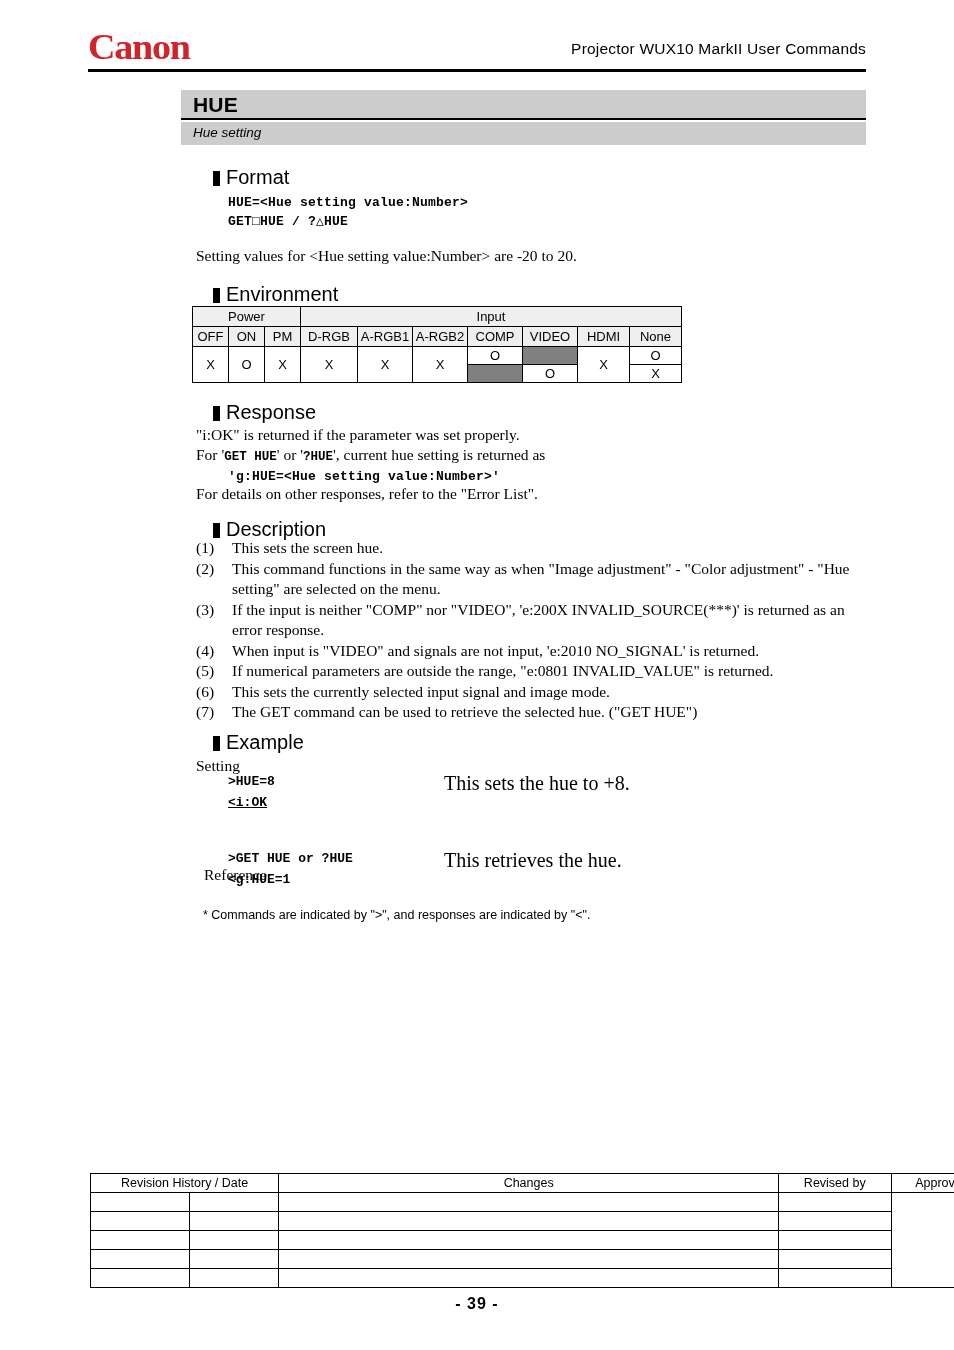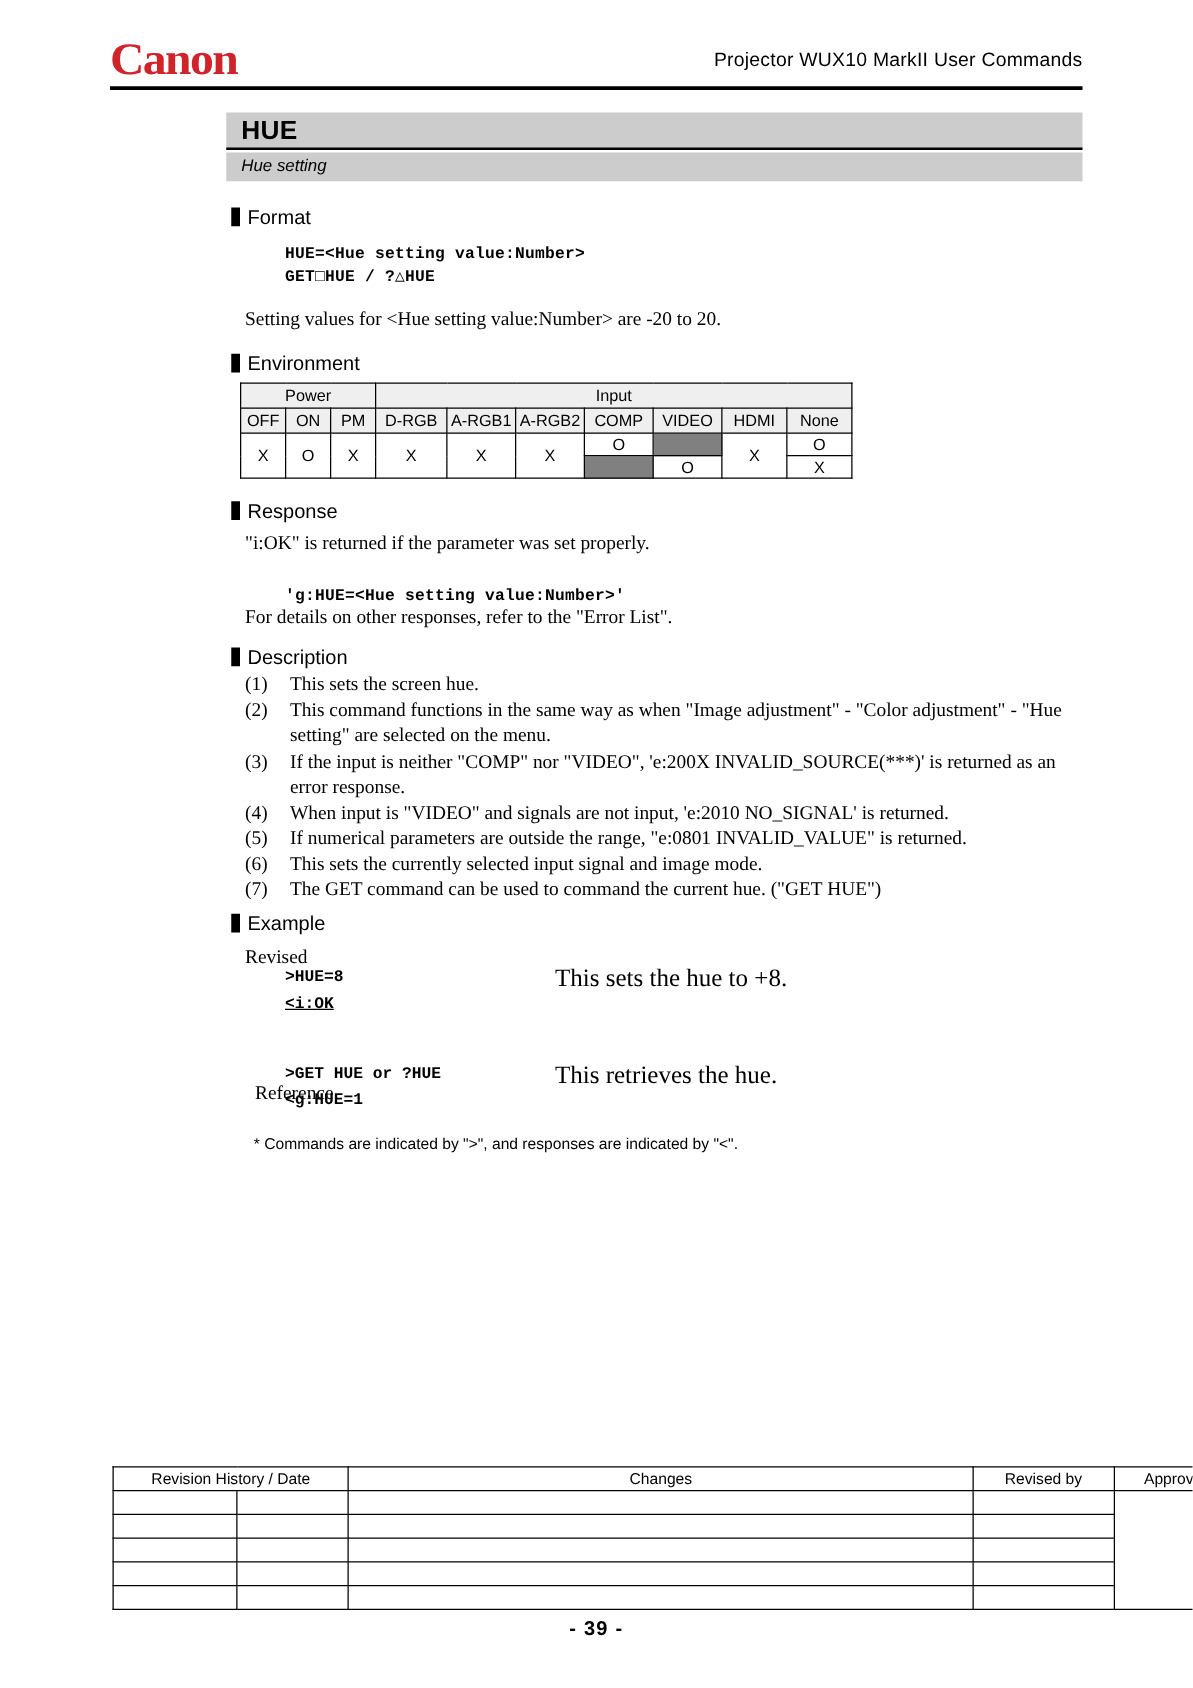--- a/index.html
+++ b/index.html
@@ -69,22 +69,23 @@
   .sub-band .t {
     position: absolute; left: 12px; top: 3px;
     font-family: "Liberation Sans", "DejaVu Sans", sans-serif;
     font-size: 13.5px;
   }
 
   
   .sec {
     position: absolute;
     font-family: "Liberation Sans", "DejaVu Sans", sans-serif;
-    font-size: 16px;
-    white-space: nowrap;
+    font-size: 20px;
+    white-space: nowrap;
+    margin-left: 28px;
   }
   .sec .bar {
     display: inline-block;
     width: 7px; height: 15px;
     background: #000;
     vertical-align: -2px;
     margin-right: 6px;
   }
 
   
@@ -265,20 +266,23 @@
       <td class="v">O</td>
       <td class="v">X</td>
     </tr>
   </tbody>
     </table>
 
   <div class="sec" style="left:185px; top:401px;">
     <span class="bar"></span><span>Response</span>
   </div>
   <div class="txt" style="left:196px; top:424px;">"i:OK" is returned if the parameter was set properly.</div>
+  <div class="txt" style="left:196px; top:444px;">
+    <span>For '</span><span class="mono-inline">GET HUE</span><span>' or '</span><span class="mono-inline">?HUE</span><span>', current hue setting is returned as</span>
+  </div>
   <div class="txt mono" style="left:228px; top:466px;">'g:HUE=&lt;Hue setting value:Number&gt;'</div>
   <div class="txt" style="left:196px; top:483px;">For details on other responses, refer to the "Error List".</div>
 
   <div class="sec" style="left:185px; top:518px;">
     <span class="bar"></span><span>Description</span>
   </div>
   <div class="desc">
     <div class="desc-row">
       <div class="desc-num">(1)</div>
       <div class="desc-body">This sets the screen hue.</div>
@@ -298,29 +302,29 @@
     <div class="desc-row">
       <div class="desc-num">(5)</div>
       <div class="desc-body">If numerical parameters are outside the range, "e:0801 INVALID_VALUE" is returned.</div>
     </div>
     <div class="desc-row">
       <div class="desc-num">(6)</div>
       <div class="desc-body">This sets the currently selected input signal and image mode.</div>
     </div>
     <div class="desc-row">
       <div class="desc-num">(7)</div>
-      <div class="desc-body">The GET command can be used to command the current hue. ("GET HUE")</div>
+      <div class="desc-body">The GET command can be used to retrieve the selected hue. ("GET HUE")</div>
     </div>
   </div>
 
   <div class="sec" style="left:185px; top:731px;">
     <span class="bar"></span><span>Example</span>
   </div>
 
-  <div class="txt" style="left:196px; top:755px;">Revised</div>
+  <div class="txt" style="left:196px; top:755px;">Setting</div>
   <div class="ex-cmd" style="top:774px;">&gt;HUE=8</div>
   <div class="ex-note" style="top:772px;">This sets the hue to +8.</div>
   <div class="ex-cmd" style="top:795px;text-decoration:underline;">&lt;i:OK</div>
 
   <div class="txt" style="left:204px; top:831px;margin-top:33px;">Reference</div>
   <div class="ex-cmd" style="top:851px;">&gt;GET HUE or ?HUE</div>
   <div class="ex-note" style="top:849px;">This retrieves the hue.</div>
   <div class="ex-cmd" style="top:872px;">&lt;g:HUE=1</div>
 
   <div class="footnote">* Commands are indicated by "&gt;", and responses are indicated by "&lt;".</div>

